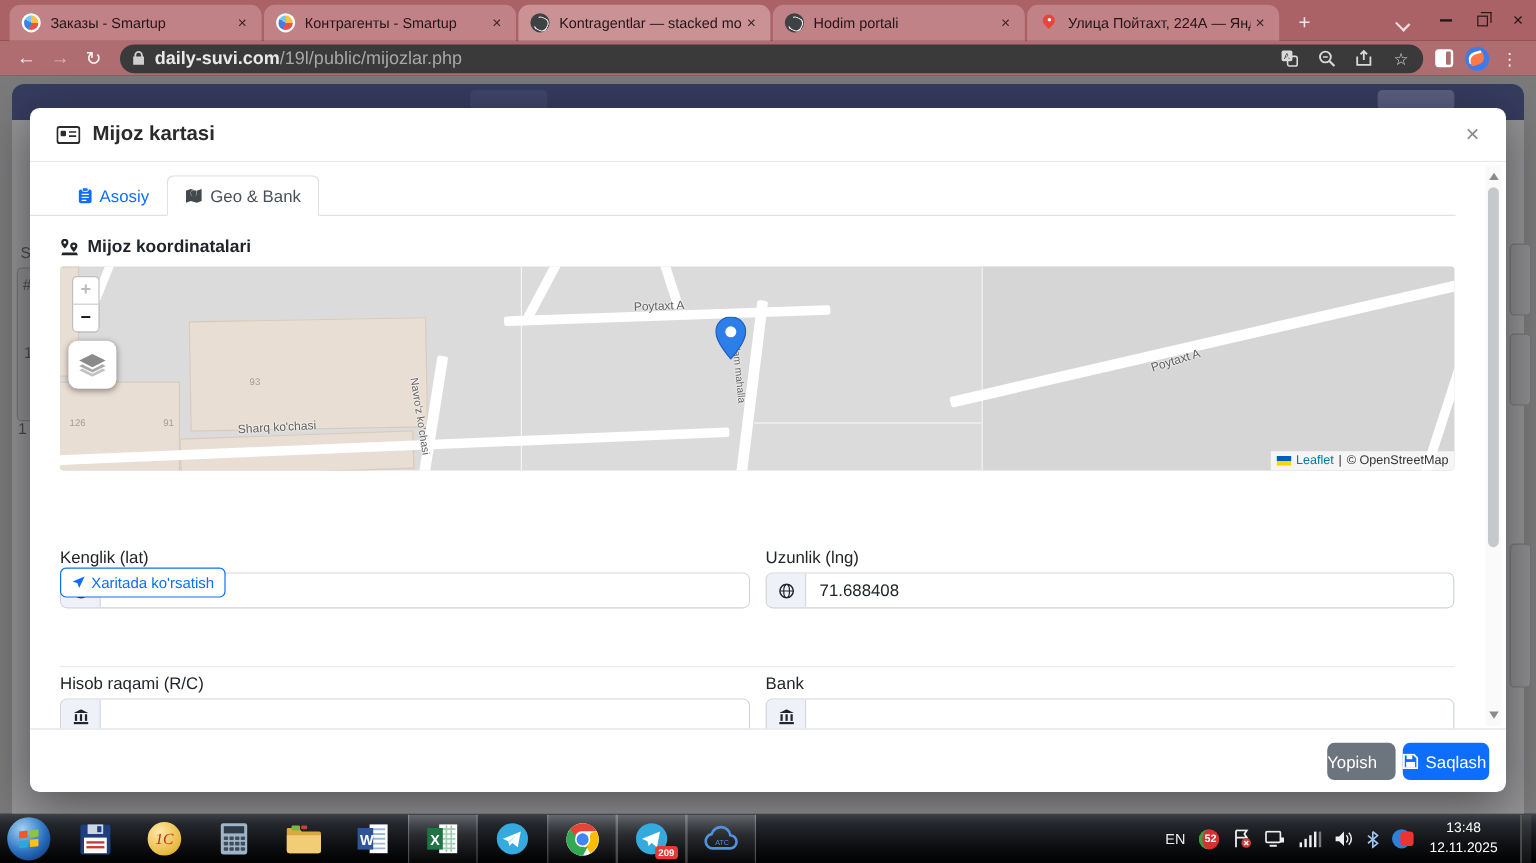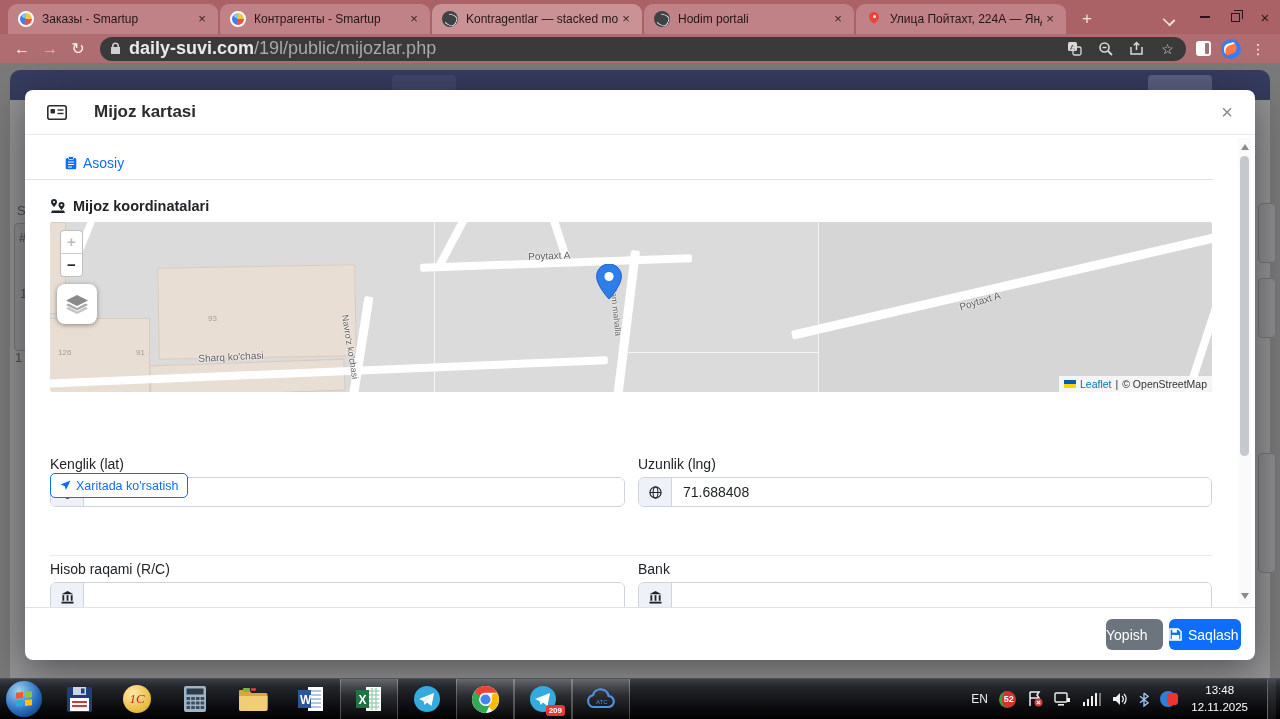--- a/index.html
+++ b/index.html
@@ -28,21 +28,21 @@
   .glyph-min { width:10px; border-top:2px solid #26181a; }
   .glyph-max { width:9px; height:9px; border:1.6px solid #26181a; position:relative; background:transparent; }
   .glyph-max::after { content:""; position:absolute; left:2px; top:-4px; width:8px; height:8px; border-top:1.6px solid #26181a; border-right:1.6px solid #26181a; }
   .glyph-close { font-size:15px; color:#26181a; }
 
   
   #toolbar { position:absolute; left:0; top:34px; width:1280px; height:29px; background:#b06d71; display:flex; align-items:center; }
   .navbtn { width:28px; text-align:center; font-size:16px; color:#fdf4f4; }
   .navbtn.dim { color:#d9b7b9; }
   #addressbar { position:relative; margin-left:8px; width:1086px; height:24px; border-radius:12px; background:#3a3a3b; display:flex; align-items:center; padding:0 10px; }
-  #urltext { font-size:18px; color:#e9e9e9; margin-left:8px; white-space:nowrap; }
+  #urltext { font-size:15px; color:#e9e9e9; margin-left:8px; white-space:nowrap; }
   #urltext .path { color:#a8a8a8; }
   .pill-icons { margin-left:auto; display:flex; align-items:center; gap:14px; }
   .tool-ic { width:17px; height:17px; display:flex; align-items:center; justify-content:center; color:#d9d9d9; font-size:14px; }
   .outside-icons { display:flex; align-items:center; gap:10px; margin-left:10px; }
   #sidepanel-ic { width:15px; height:15px; background:#fff; border-radius:3px; position:relative; }
   #sidepanel-ic::after { content:""; position:absolute; right:2px; top:2px; bottom:2px; width:4px; background:#b06d71; border-radius:1px; }
   #avatar { width:20px; height:20px; border-radius:10px; background:#3d7bea; position:relative; overflow:hidden; }
   #avatar::after { content:""; position:absolute; left:4px; top:6px; width:12px; height:9px; background:#ff7847; border-radius:6px 1px 6px 1px; transform:rotate(-15deg); box-shadow:-1px -2px 0 0 #ffffff; }
   .kebab { color:#fdf4f4; font-size:14px; letter-spacing:0; }
 
@@ -50,21 +50,21 @@
   #pagearea { position:absolute; left:0; top:63px; width:1280px; height:615px; background:#bdbdbd; }
   #bluebar { position:absolute; left:10px; top:7px; width:1260px; height:30px; background:#2f3c82; border-radius:10px 10px 0 0; }
   .bluebar-patch { position:absolute; top:12px; height:17px; border-radius:4px; }
   #page-sheet { position:absolute; left:10px; top:37px; width:1260px; height:578px; background:#f2f3f5; }
   .frag { position:absolute; font-size:13px; color:#5a5a5a; }
   .frag-box { position:absolute; border:1px solid #b5b5b5; border-radius:4px; background:#e6e7ea; }
   #dimoverlay { position:absolute; left:0; top:0; width:1280px; height:615px; background:rgba(62,62,64,0.52); }
 
   
   #modal { position:absolute; left:25px; top:27px; width:1230px; height:570px; background:#fff; border-radius:8px; box-shadow:0 10px 40px rgba(0,0,0,0.45); }
-  #modal-header { position:absolute; left:0; top:0; width:100%; height:45px; border-bottom:1px solid #e9e9e9; display:flex; align-items:center; padding:0 22px;gap:17px; }
+  #modal-header { position:absolute; left:0; top:0; width:100%; height:45px; border-bottom:1px solid #e9e9e9; display:flex; align-items:center; padding:0 22px; }
   #modal-title { font-size:17px; font-weight:700; color:#2b2b2b; margin-left:10px; }
   #modal-close { margin-left:auto; font-size:20px; color:#8a8a8a; line-height:1; }
   #modal-body { position:absolute; left:0; top:46px; width:100%; height:471px; overflow:hidden; }
 
   
   #mtabs { position:absolute; left:0; top:10px; width:1188px; height:34px; border-bottom:1px solid #dee2e6; padding-left:25px; display:flex; align-items:flex-end; }
   .mtab { height:34px; display:flex; align-items:center; gap:6px; padding:0 14px; font-size:14px; color:#0d6efd; border:1px solid transparent; border-radius:6px 6px 0 0; margin-bottom:-1px; }
   .mtab.active { color:#495057; background:#fff; border-color:#dee2e6 #dee2e6 #fff; }
 
   
@@ -247,20 +247,28 @@
         <div id="mtabs">
           <div class="mtab">
             <svg width="12" height="14" viewBox="0 0 12 14">
                 <rect x="0.7" y="2" width="10.6" height="11.3" rx="1.5" fill="#0d6efd"></rect>
                 <rect x="3.5" y="0.5" width="5" height="3" rx="1" fill="#0d6efd" stroke="#fff" stroke-width="0.8"></rect>
                 <line x1="3" y1="6" x2="9" y2="6" stroke="#fff" stroke-width="1"></line>
                 <line x1="3" y1="8.5" x2="9" y2="8.5" stroke="#fff" stroke-width="1"></line>
                 <line x1="3" y1="11" x2="7" y2="11" stroke="#fff" stroke-width="1"></line>
               </svg>
             <span>Asosiy</span>
+          </div>
+          <div class="mtab active">
+            <svg width="15" height="14" viewBox="0 0 15 14">
+                <path d="M1 3l4-1.5v10L1 13zM5 1.5l5 1.5v10l-5-1.5zM10 3l4-1.5v10L10 13z" fill="#43484d"></path>
+                <circle cx="7.5" cy="5" r="2.6" fill="#fff"></circle>
+                <path d="M7.5 2.6a2.4 2.4 0 012.4 2.4c0 1.8-2.4 4-2.4 4s-2.4-2.2-2.4-4a2.4 2.4 0 012.4-2.4z" fill="#43484d"></path>
+              </svg>
+            <span>Geo &amp; Bank</span>
           </div>
         </div>
 
         <div id="sec-head">
           <svg width="16" height="14" viewBox="0 0 16 14">
               <path d="M4 0a3 3 0 013 3c0 2.2-3 5-3 5S1 5.2 1 3a3 3 0 013-3z" fill="#212529"></path>
               <circle cx="4" cy="3" r="1.1" fill="#fff"></circle>
               <path d="M11.5 3a3 3 0 013 3c0 2.2-3 5-3 5s-3-2.8-3-5a3 3 0 013-3z" fill="#212529"></path>
               <circle cx="11.5" cy="6" r="1.1" fill="#fff"></circle>
               <path d="M2 11.5h12l1 2.5H1z" fill="#212529"></path>

